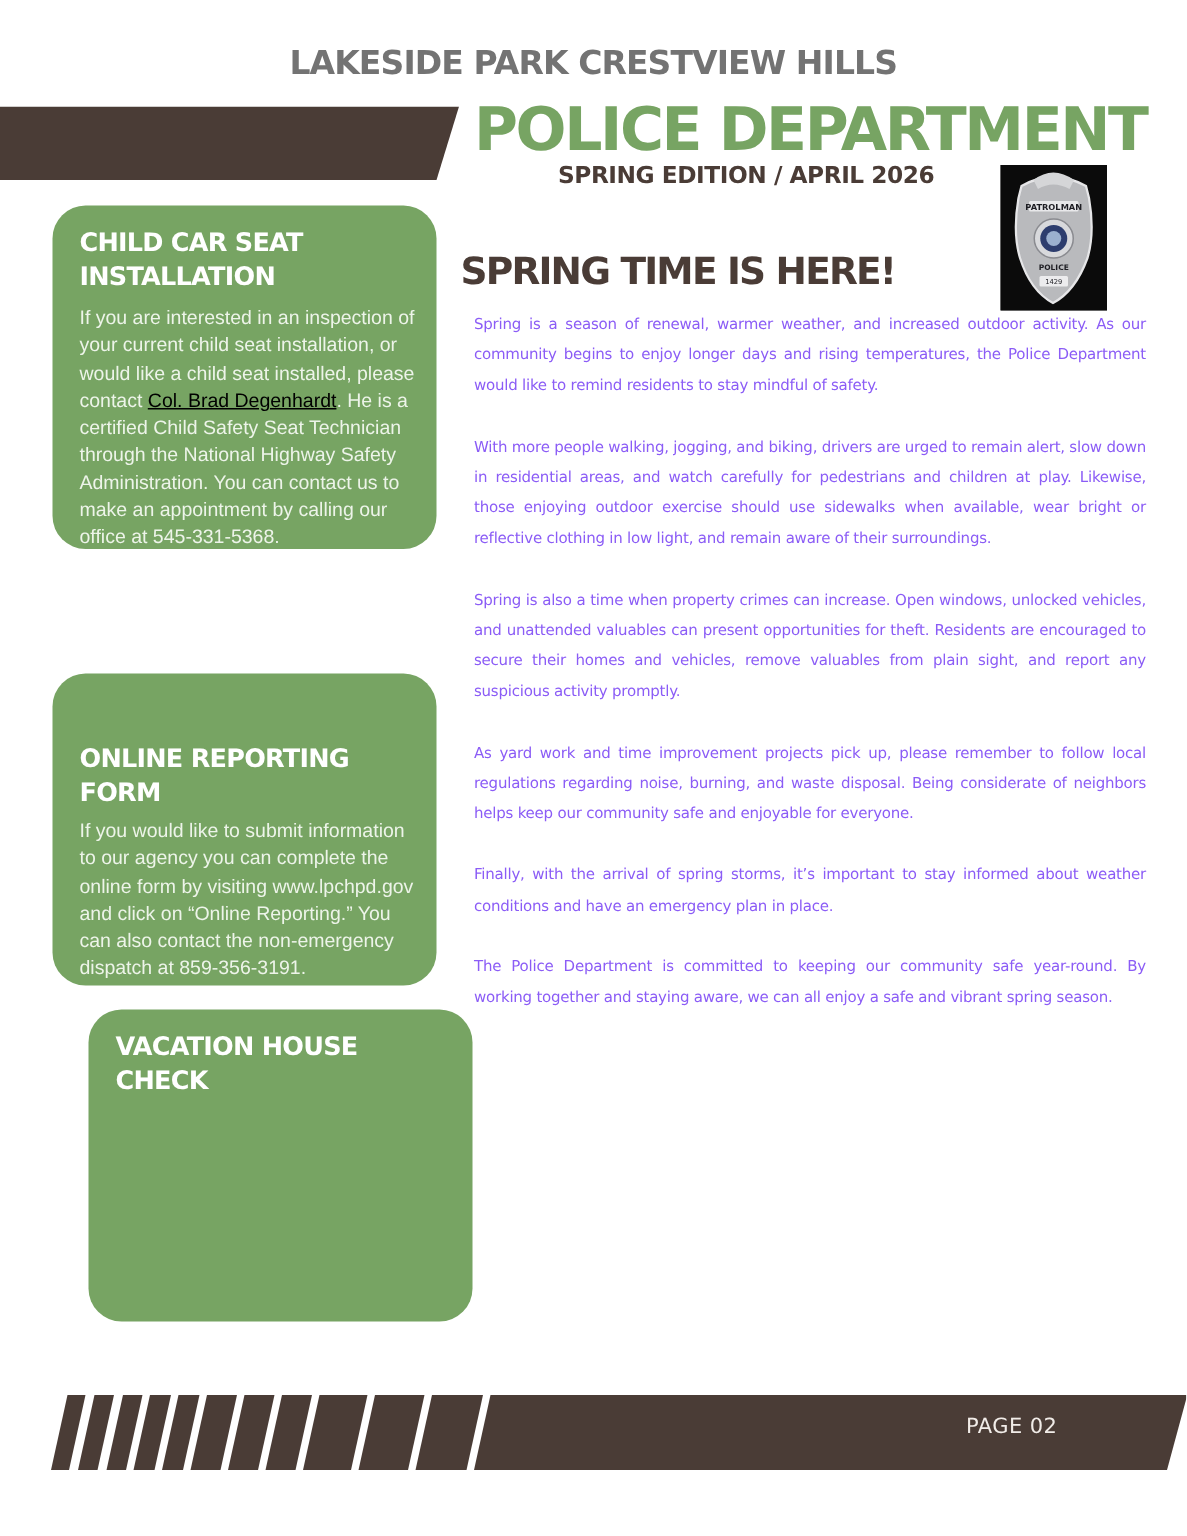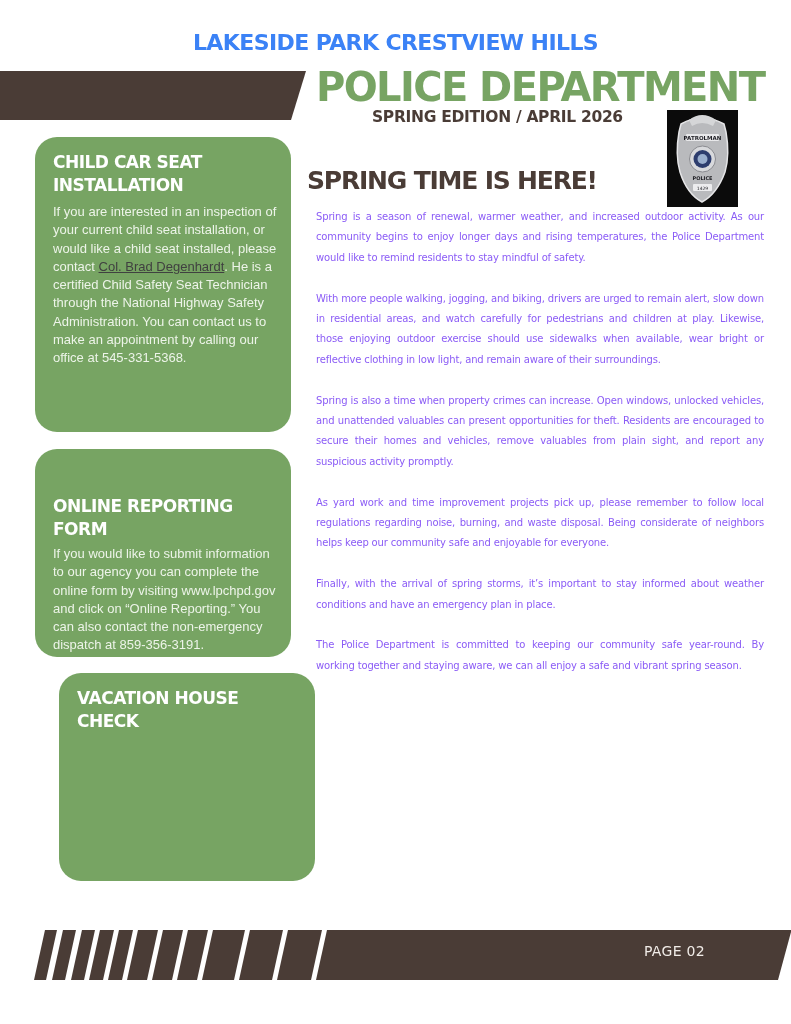--- a/index.html
+++ b/index.html
@@ -2,21 +2,21 @@
 <html><head>
 <meta charset="utf-8">
 <style>
   * { box-sizing: border-box; margin: 0; padding: 0; }
   html, body { width: 791px; height: 1024px; background: #ffffff; overflow: hidden; }
   body { position: relative; font-family: "Liberation Sans", sans-serif; color: #3d3532; }
 
   .org-name {
     position: absolute; left: 0; top: 30px; width: 791px; text-align: center;
     font-family: "DejaVu Sans", sans-serif; font-weight: bold; font-size: 22px;
-    letter-spacing: -0.6px; color: #3b82f6;
+    letter-spacing: -0.6px; color: #737373;
   }
   .header-bar { position: absolute; left: 0; top: 71px; width: 310px; height: 49px; }
   .dept-title {
     position: absolute; left: 316px; top: 63px; width: 430px;
     font-family: "DejaVu Sans", sans-serif; font-weight: bold; font-size: 40px;
     letter-spacing: -1.6px; color: #77a463; white-space: nowrap; line-height: 48px;
   }
   .edition {
     position: absolute; left: 372px; top: 108px;
     font-family: "DejaVu Sans", sans-serif; font-weight: bold; font-size: 15.5px;
@@ -27,22 +27,22 @@
 
   .card {
     position: absolute; left: 35px; width: 256px; background: #77a463;
     border-radius: 22px; padding: 14px 12px 0 18px; color: #eef5ea;
   }
   .card h2 {
     font-family: "DejaVu Sans", sans-serif; font-weight: bold; font-size: 17px;
     letter-spacing: -0.5px; line-height: 23px; color: #ffffff; margin-bottom: 6px;
   }
   .card p { font-family: "Liberation Sans", sans-serif; font-size: 13px; line-height: 18.3px; color: #edf4e9; }
-  .card p a { color: #404040; text-decoration: underline; }
-  #card-0 { top: 137px; height: 295px; }
+  .card p a { color: #000000; text-decoration: underline; }
+  #card-0 { top: 137px; height: 229px; }
   #card-1 { top: 449px; height: 208px; }
   #card-1 h2 { margin-bottom: 4px; margin-top: 32px; }
   #card-2 { top: 673px; height: 208px; margin-left: 24px; }
 
   .main-heading {
     position: absolute; left: 307px; top: 166px;
     font-family: "DejaVu Sans", sans-serif; font-weight: bold; font-size: 25px;
     letter-spacing: -1.2px; color: #4a3c36; white-space: nowrap;
   }
   .article { position: absolute; left: 316px; top: 207px; width: 448px; }

